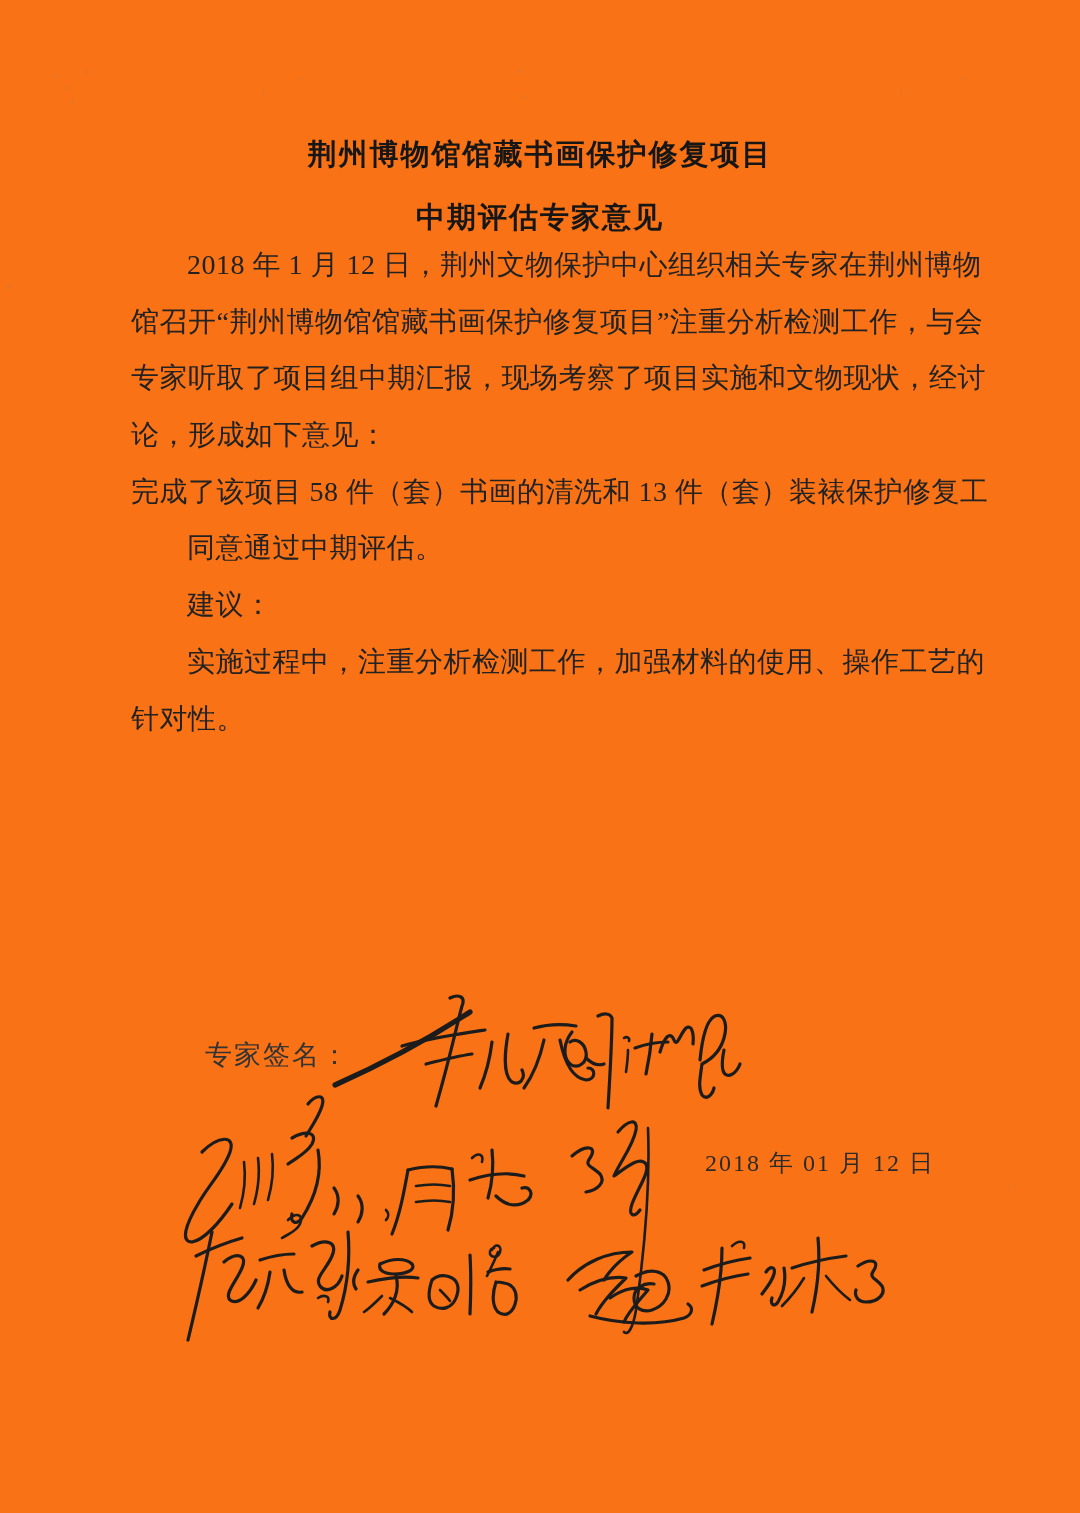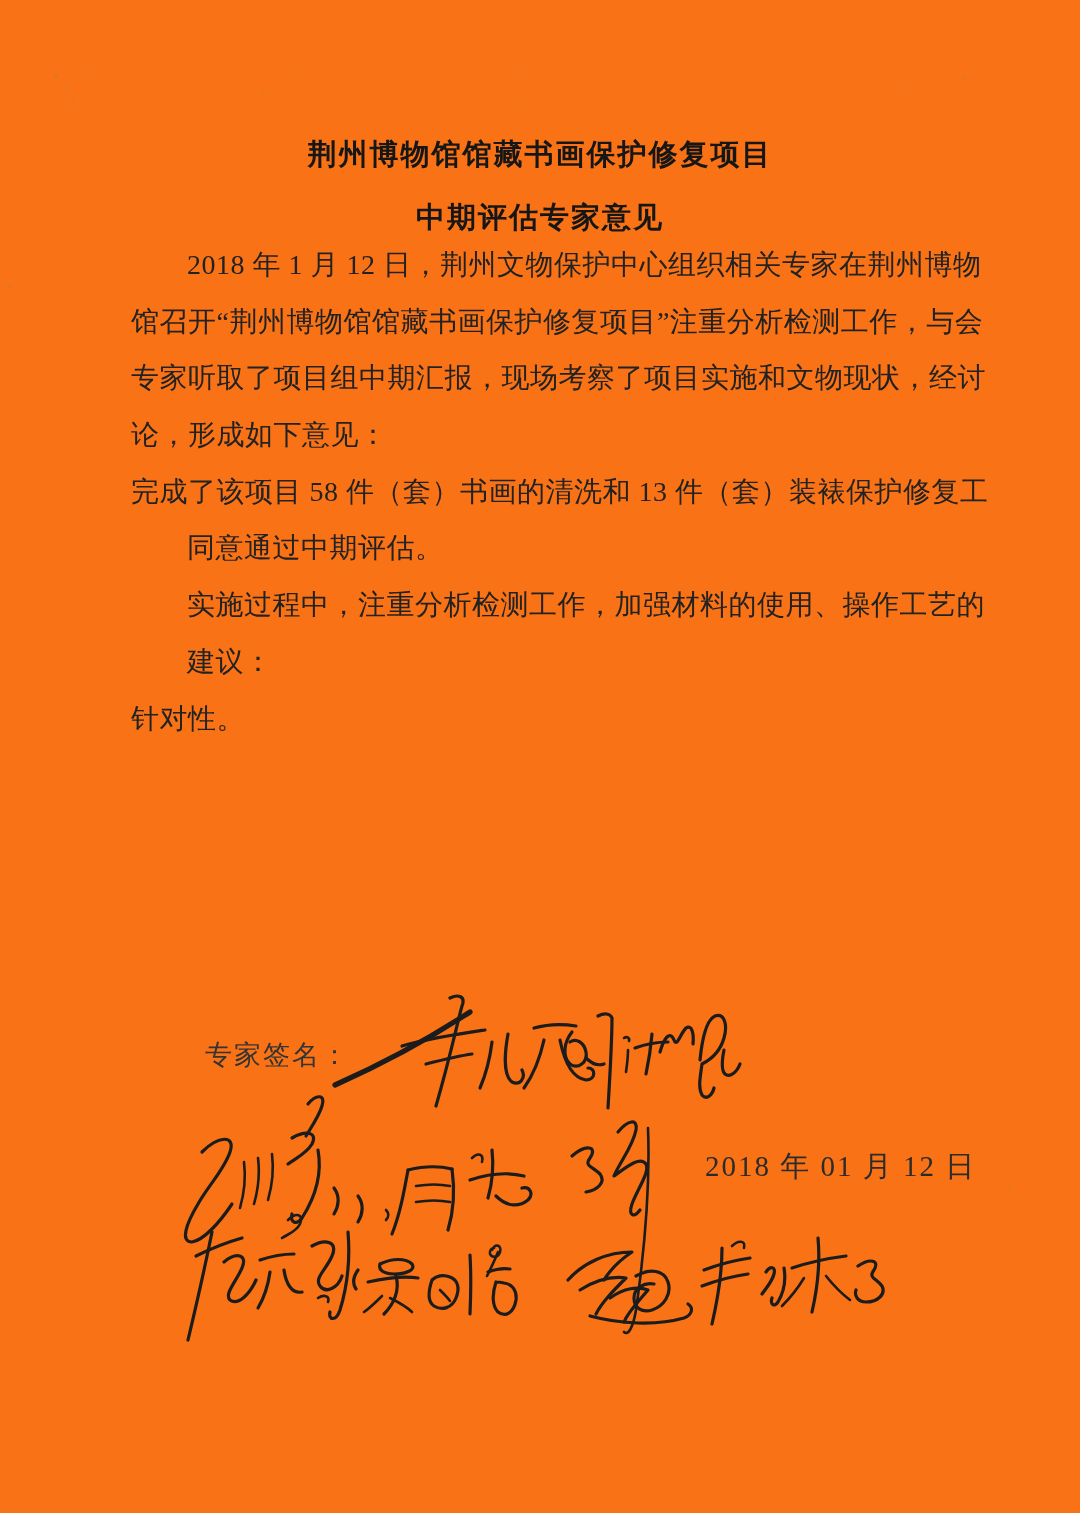--- a/index.html
+++ b/index.html
@@ -69,21 +69,21 @@
     left: 205px;
     top: 1037px;
     font-size: 27px;
     letter-spacing: 2px;
     color: #333;
   }
   .doc-date {
     position: absolute;
     left: 705px;
     top: 1147px;
-    font-size: 29px;
+    font-size: 24px;
     letter-spacing: 2px;
     color: #2b2b2b;
   }
   .sig-svg {
     position: absolute;
     left: 140px;
     top: 980px;
     width: 780px;
     height: 400px;
   }
@@ -106,22 +106,22 @@
   <div class="title title-1">荆州博物馆馆藏书画保护修复项目</div>
   <div class="title title-2">中期评估专家意见</div>
 
   <div class="body-block">
     <div class="line indent">2018 年 1 月 12 日，荆州文物保护中心组织相关专家在荆州博物</div>
     <div class="line">馆召开“荆州博物馆馆藏书画保护修复项目”注重分析检测工作，与会</div>
     <div class="line">专家听取了项目组中期汇报，现场考察了项目实施和文物现状，经讨</div>
     <div class="line end">论，形成如下意见：</div>
     <div class="line">完成了该项目 58 件（套）书画的清洗和 13 件（套）装裱保护修复工</div>
     <div class="line indent end">同意通过中期评估。</div>
+    <div class="line indent end">建议：</div>
     <div class="line indent">实施过程中，注重分析检测工作，加强材料的使用、操作工艺的</div>
-    <div class="line indent end">建议：</div>
     <div class="line end">针对性。</div>
   </div>
 
   <div class="sig-label">专家签名：</div>
   <div class="doc-date">2018 年 01 月 12 日</div>
 
   <svg class="sig-svg" viewBox="0 0 780 400" aria-hidden="true">
 
     <g>
       <path class="thick" d="M 195 105 C 240 85, 290 58, 330 32"></path>

